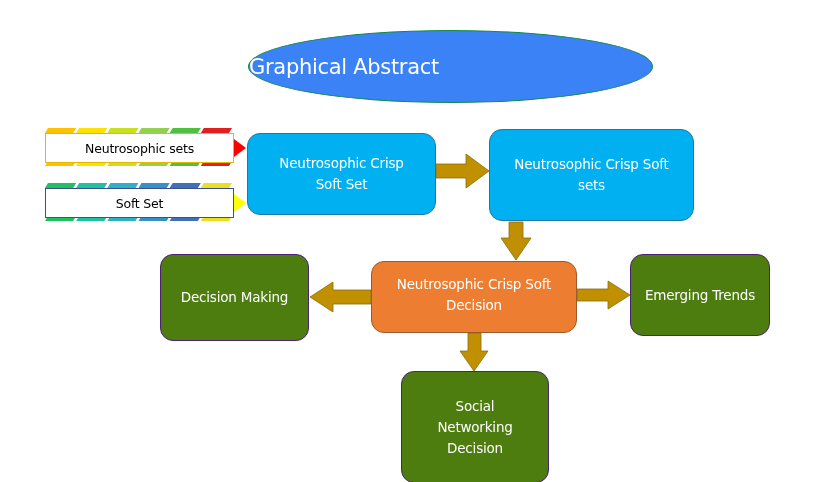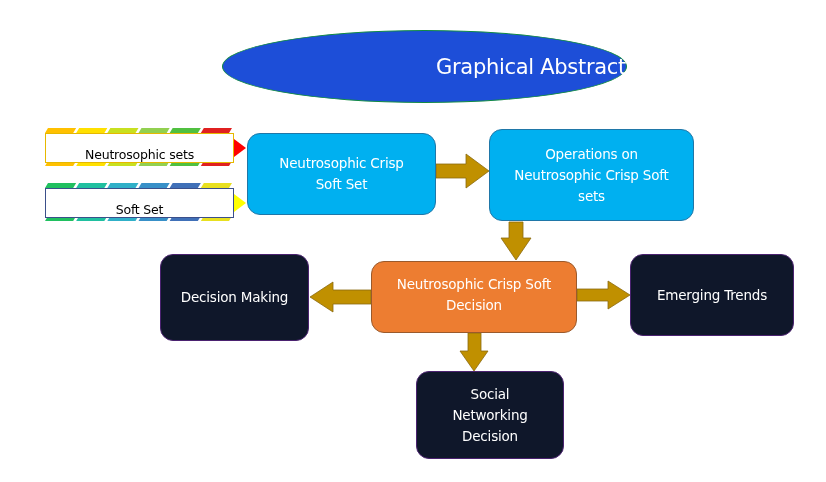--- a/index.html
+++ b/index.html
@@ -5,29 +5,29 @@
     html, body { margin: 0; padding: 0; background: #ffffff; }
     body { width: 826px; height: 482px; position: relative; overflow: hidden; font-family: "DejaVu Sans", sans-serif; }
     #canvas { position: absolute; left: 0; top: 0; width: 826px; height: 482px; }
     .node {
       position: absolute; box-sizing: border-box; display: flex; align-items: center; justify-content: center;
       text-align: center; color: #ffffff; font-family: "DejaVu Sans", sans-serif; font-size: 13.5px; line-height: 21px;
       border-radius: 13px; padding: 4px 6px; letter-spacing: -0.2px;
     }
     .blue { background: #00b0f0; border: 1.5px solid #1f77a8; }
     .orange { background: #ed7d31; border: 1.5px solid #9a5a2c; }
-    .purple { background: #0f172a; border: 1.5px solid #4b2270; }
+    .purple { background: #4d7c0f; border: 1.5px solid #4b2270; }
     .title-ellipse {
-      position: absolute; left: 222px; top: 30px; width: 405px; height: 73px; border-radius: 50%;
-      background: #1d4ed8; border: 1.5px solid #128a45; box-sizing: border-box;
-      display: flex; align-items: center; justify-content: flex-end; color: #ffffff;
+      position: absolute; left: 248px; top: 30px; width: 405px; height: 73px; border-radius: 50%;
+      background: #3b82f6; border: 1.5px solid #128a45; box-sizing: border-box;
+      display: flex; align-items: center; justify-content: flex-start; color: #ffffff;
       font-family: "DejaVu Sans", sans-serif; font-size: 21px; letter-spacing: -0.3px;
     }
     .label-box {
-      position: absolute; box-sizing: border-box; background: #ffffff; display: flex; align-items: flex-end; justify-content: center;
+      position: absolute; box-sizing: border-box; background: #ffffff; display: flex; align-items: center; justify-content: center;
       font-family: "DejaVu Sans", sans-serif; font-size: 12.5px; color: #000000; letter-spacing: -0.2px;
     }
   </style>
 </head>
 <body>
 
 <svg id="canvas" viewBox="0 0 826 482" xmlns="http://www.w3.org/2000/svg">
   <g id="stripes-1">
       <polygon points="48,128 76.16666666666667,128 73.16666666666667,133 45,133" fill="#ffc000"></polygon>
       <polygon points="79.16666666666667,128 107.33333333333334,128 104.33333333333334,133 76.16666666666667,133" fill="#ffe000"></polygon>
@@ -78,35 +78,34 @@
 <div class="label-box" style="left:45px; top:188px; width:189px; height:30px; border:1.5px solid #3b4f8a;">
   <span>Soft Set</span>
 </div>
 
 <div class="node blue" style="left:247px; top:133px; width:189px; height:82px; flex-direction:column;">
   <span>Neutrosophic Crisp</span>
   <span>Soft Set</span>
 </div>
 
 <div class="node blue" style="left:489px; top:129px; width:205px; height:92px; flex-direction:column;">
-  <span>Operations on</span>
   <span>Neutrosophic Crisp Soft</span>
   <span>sets</span>
 </div>
 
 <div class="node orange" style="left:371px; top:261px; width:206px; height:72px; flex-direction:column; padding-bottom:8px;">
   <span>Neutrosophic Crisp Soft</span>
   <span>Decision</span>
 </div>
 
 <div class="node purple" style="left:160px; top:254px; width:149px; height:87px;">
   <span>Decision Making</span>
 </div>
 
-<div class="node purple" style="left:630px; top:254px; width:164px; height:82px;">
+<div class="node purple" style="left:630px; top:254px; width:140px; height:82px;">
   <span>Emerging Trends</span>
 </div>
 
-<div class="node purple" style="left:401px; top:371px; width:148px; height:88px; flex-direction:column;margin-left:15px;">
+<div class="node purple" style="left:401px; top:371px; width:148px; height:112px; flex-direction:column;">
   <span>Social</span>
   <span>Networking</span>
   <span>Decision</span>
 </div>
 
 </body></html>

